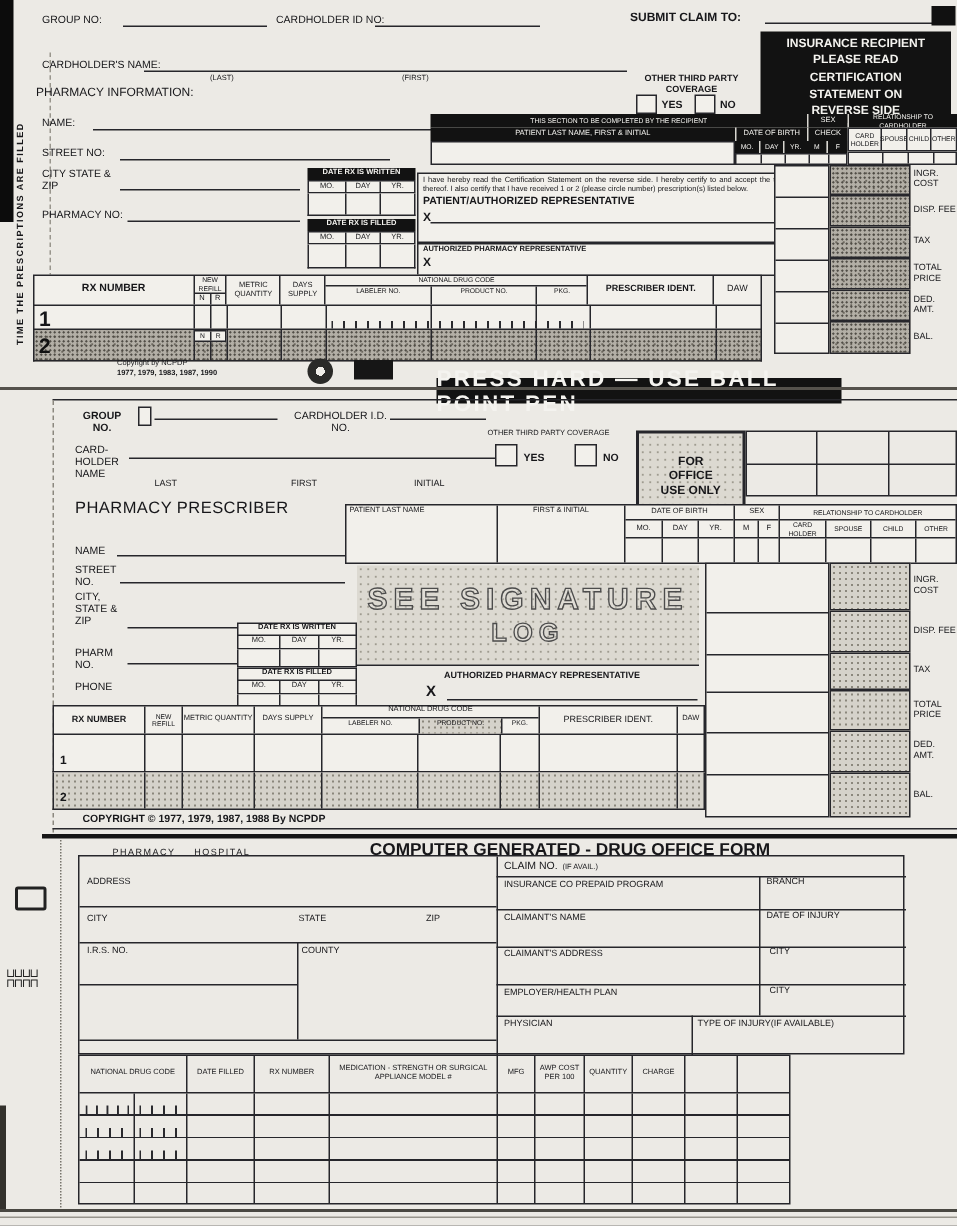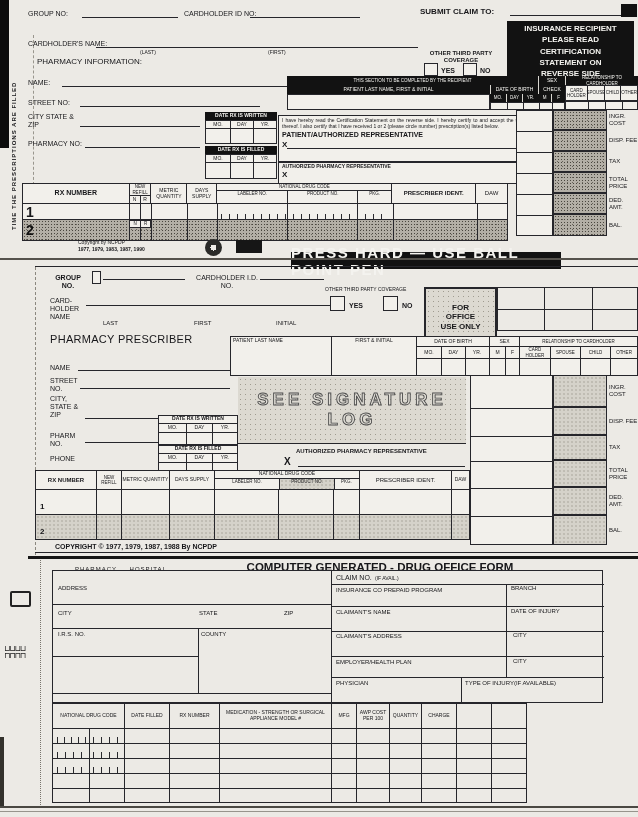--- a/index.html
+++ b/index.html
@@ -44,21 +44,21 @@
   <div class="a t7" style="left:184px;top:10px">CARDHOLDER ID NO:</div>
   <div class="a ln" style="left:250px;top:5px;width:110px;height:13px"></div>
   <div class="a t8 b" style="left:420px;top:7px">SUBMIT CLAIM TO:</div>
   <div class="a ln" style="left:510px;top:3px;width:118px;height:13px"></div>
   <div class="a" style="left:621px;top:4px;width:16px;height:13px;background:#111"></div>
 
   <div class="a t7" style="left:28px;top:40px">CARDHOLDER'S NAME:</div>
   <div class="a ln" style="left:96px;top:35px;width:322px;height:13px"></div>
   <div class="a t5" style="left:140px;top:50px">(LAST)</div>
   <div class="a t5" style="left:268px;top:50px">(FIRST)</div>
-  <div class="a t8" style="left:37px;top:57px">PHARMACY INFORMATION:</div>
+  <div class="a t8" style="left:24px;top:57px">PHARMACY INFORMATION:</div>
 
   <div class="a inv col" style="left:507px;top:21px;width:127px;height:61px;justify-content:space-around;padding:2px 0">
     <div class="t8 b c">INSURANCE RECIPIENT</div>
     <div class="t8 b c">PLEASE READ</div>
     <div class="t8 b c">CERTIFICATION</div>
     <div class="t8 b c">STATEMENT ON</div>
     <div class="t8 b c">REVERSE SIDE</div>
   </div>
 
   <div class="a t6 b c" style="left:415px;top:50px;width:92px">OTHER THIRD PARTY COVERAGE</div>
@@ -255,21 +255,21 @@
   <div class="a ln" style="left:78px;top:370px;width:152px"></div>
   <div class="a t7" style="left:50px;top:377px;width:28px">STREET NO.</div>
   <div class="a ln" style="left:80px;top:388px;width:150px"></div>
   <div class="a t7" style="left:50px;top:395px;width:30px">CITY, STATE &amp; ZIP</div>
   <div class="a ln" style="left:85px;top:418px;width:145px"></div>
   <div class="a t7" style="left:50px;top:432px;width:32px">PHARM NO.</div>
   <div class="a ln" style="left:85px;top:442px;width:145px"></div>
   <div class="a t7" style="left:50px;top:455px">PHONE</div>
 
   <div class="a stipC col vc" style="left:238px;top:377px;width:228px;height:66px">
-    <div class="outline c" style="font-size:17px;letter-spacing:4px">SEE SIGNATURE</div>
+    <div class="outline c" style="font-size:20px;letter-spacing:4px">SEE SIGNATURE</div>
     <div class="outline c" style="font-size:17px;letter-spacing:4px">LOG</div>
   </div>
 
   <div class="a" style="left:158px;top:415px;width:80px">
     <div class="bxn wcell t5 b c" style="height:9px">DATE RX IS WRITTEN</div>
     <div class="flex bxn wcell" style="height:9px;border-top:none">
       <div class="t5 c vc" style="width:27px">MO.</div>
       <div class="t5 c vc cell" style="width:26px">DAY</div>
       <div class="t5 c vc cell" style="width:25px">YR.</div>
     </div>

